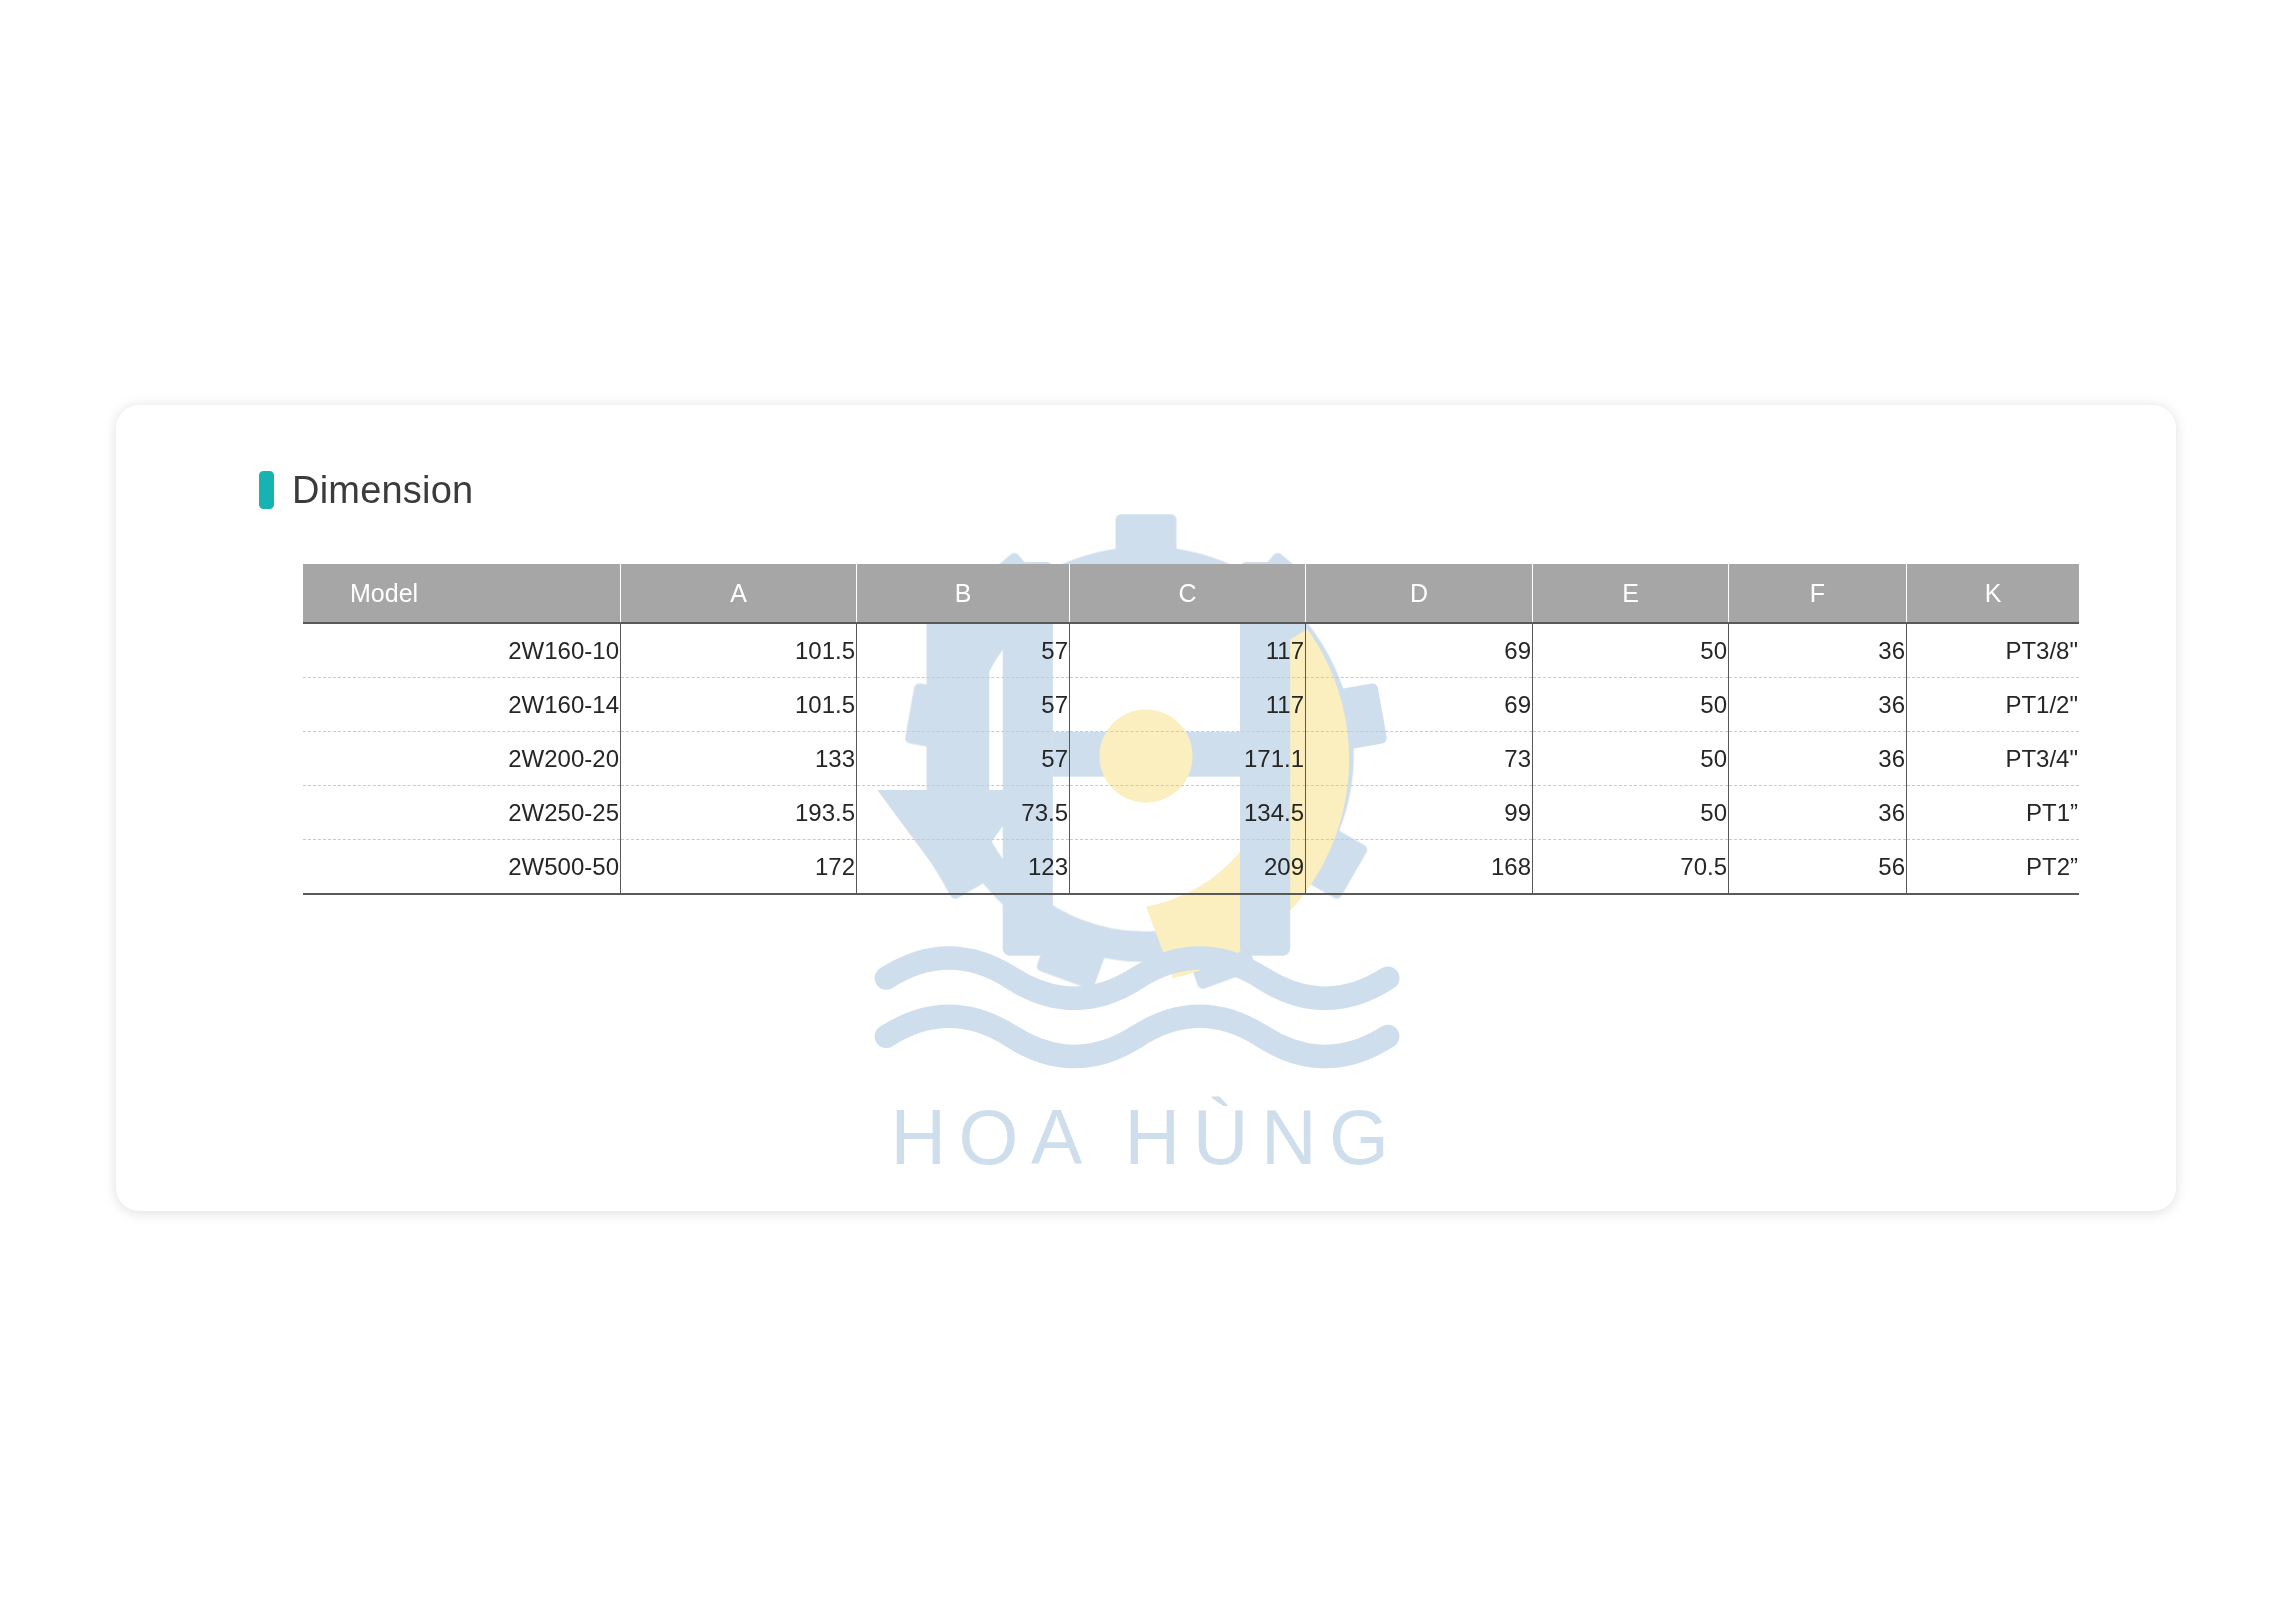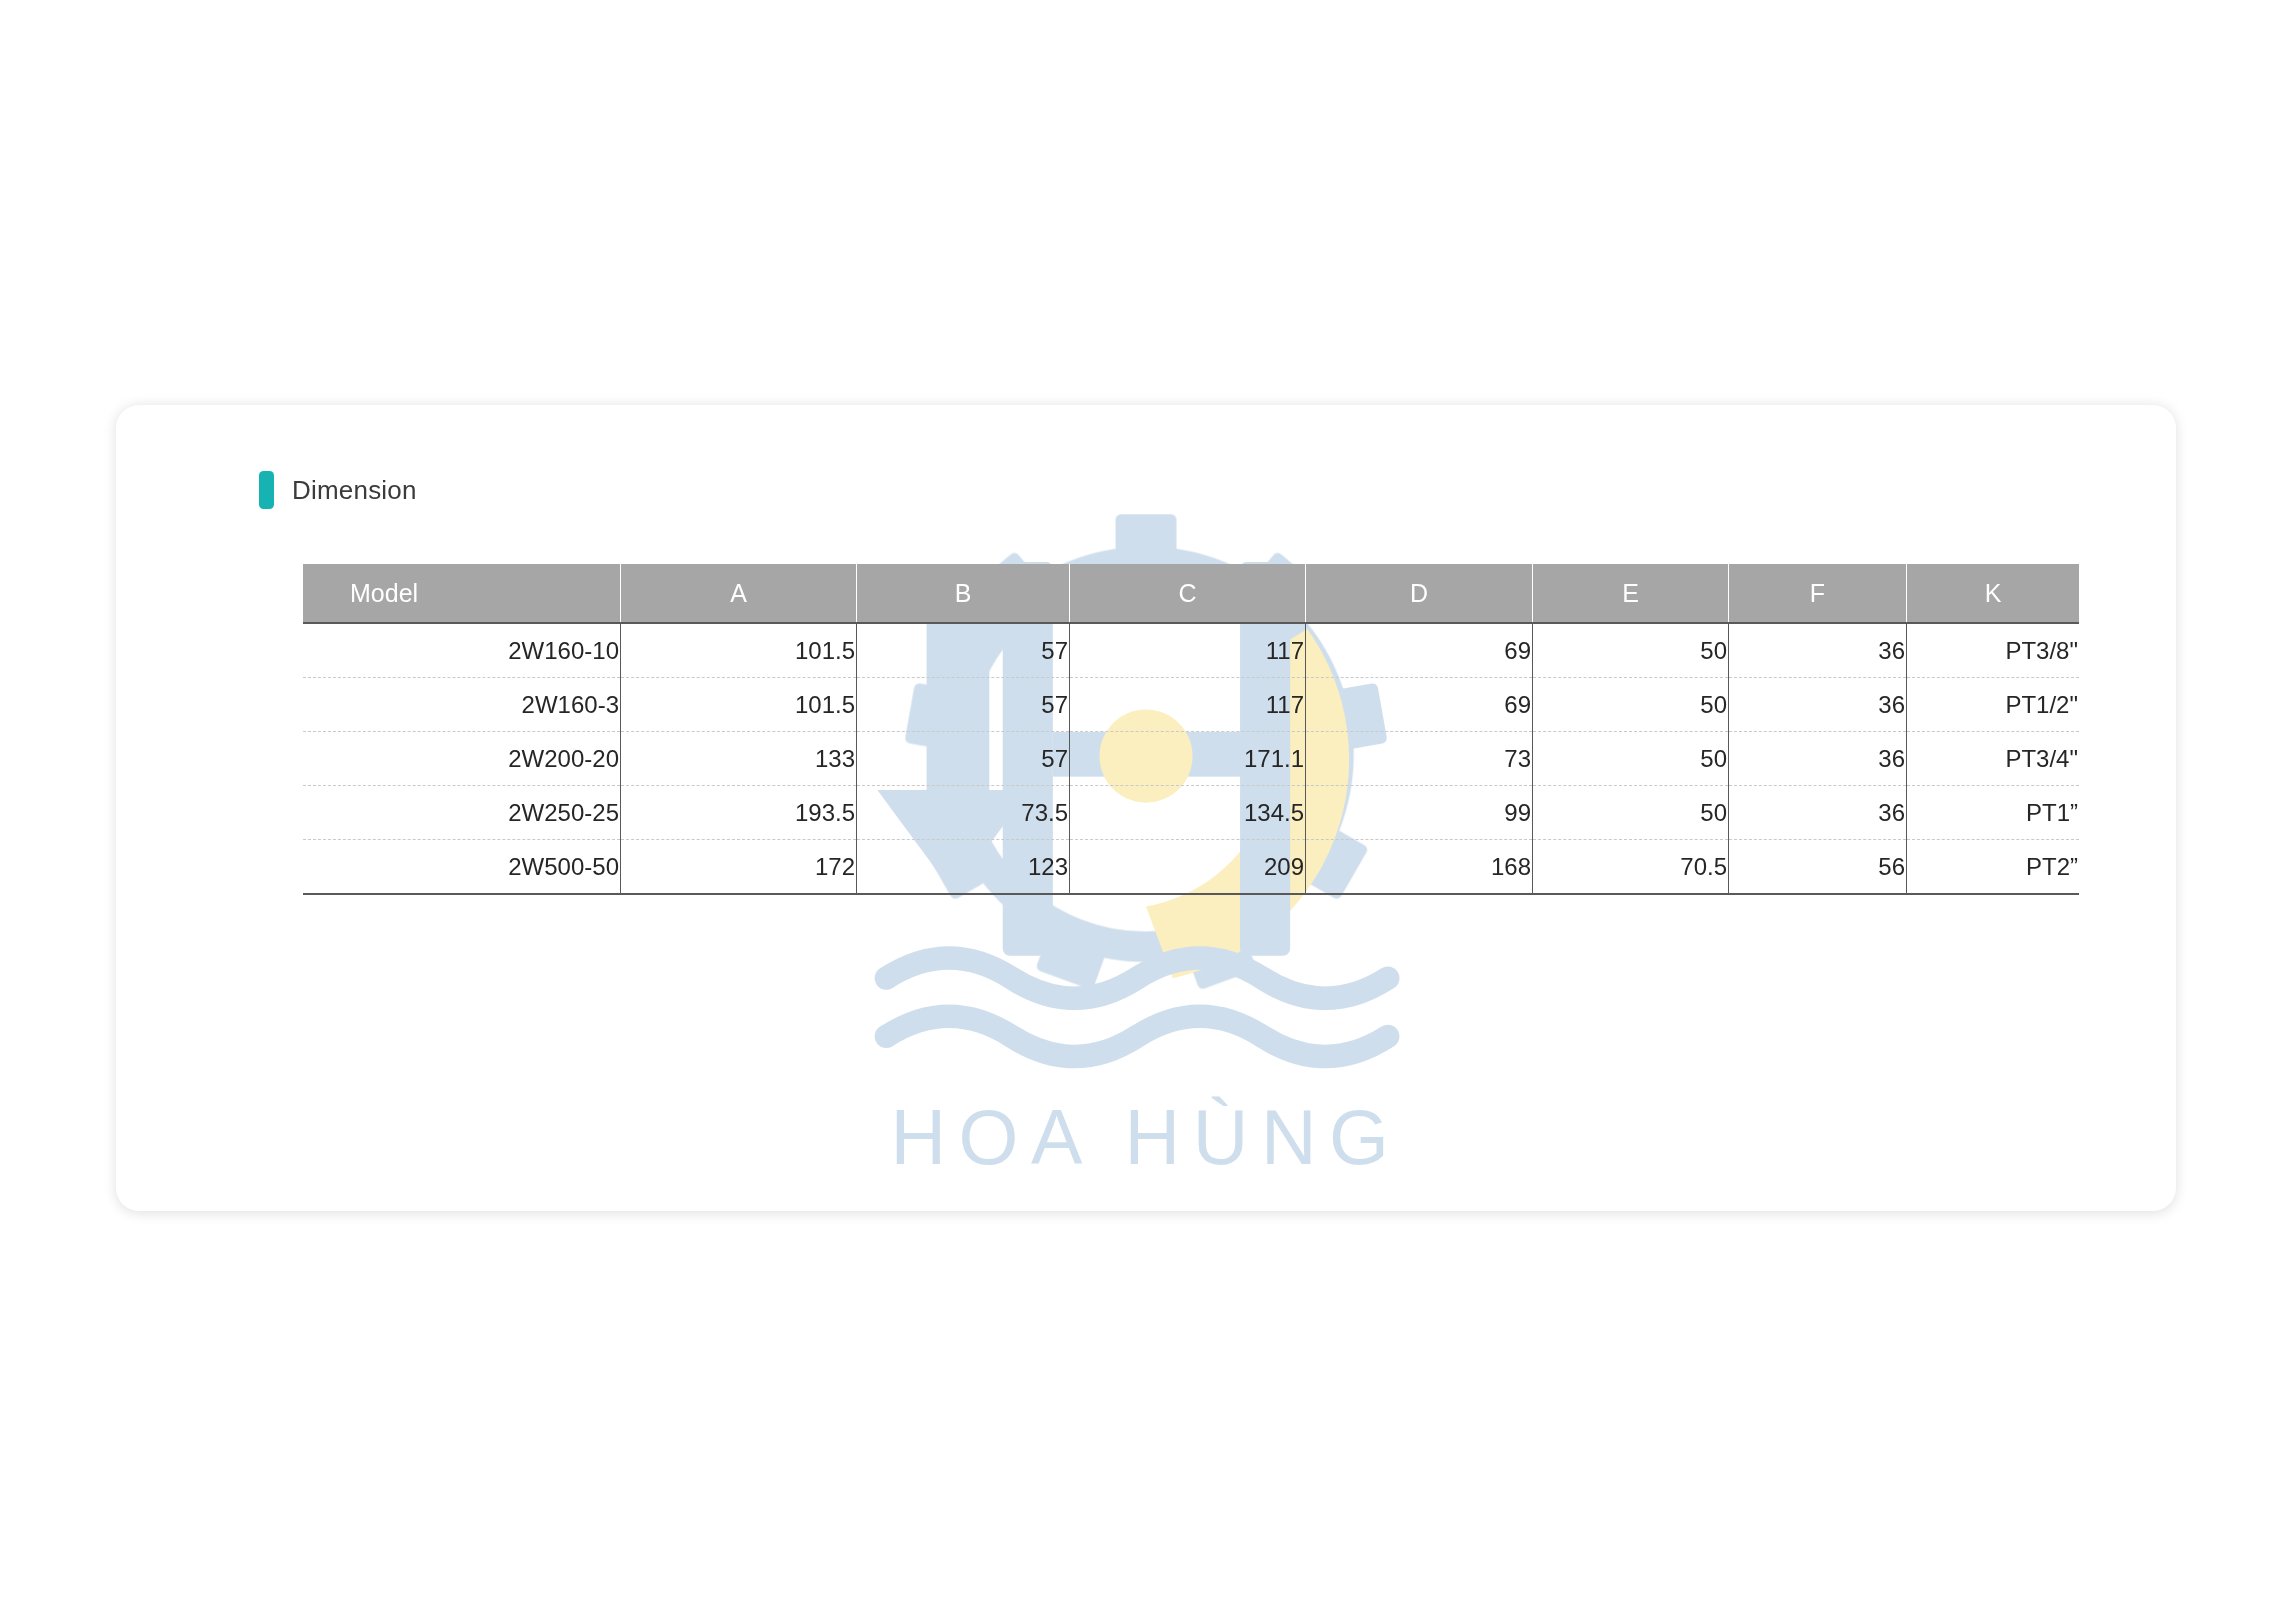--- a/index.html
+++ b/index.html
@@ -56,21 +56,21 @@
   }
   .title-marker {
     width: 15px;
     height: 38px;
     border-radius: 4.5px;
     background: #17b3b3;
     margin-right: 18px;
     flex: none;
   }
   .title-text {
-    font-size: 26px;
+    font-size: 38px;
     color: #3b3b3b;
     letter-spacing: 0.2px;
     line-height: 1;
     white-space: nowrap;
   }
 
   
   .table-wrap {
     position: absolute;
     left: 187px;
@@ -203,21 +203,21 @@
             <td class="model">2W160-10</td>
             <td>101.5</td>
             <td>57</td>
             <td>117</td>
             <td>69</td>
             <td>50</td>
             <td>36</td>
             <td class="last">PT3/8"</td>
           </tr>
           <tr>
-            <td class="model">2W160-3</td>
+            <td class="model">2W160-14</td>
             <td>101.5</td>
             <td>57</td>
             <td>117</td>
             <td>69</td>
             <td>50</td>
             <td>36</td>
             <td class="last">PT1/2"</td>
           </tr>
           <tr>
             <td class="model">2W200-20</td>

